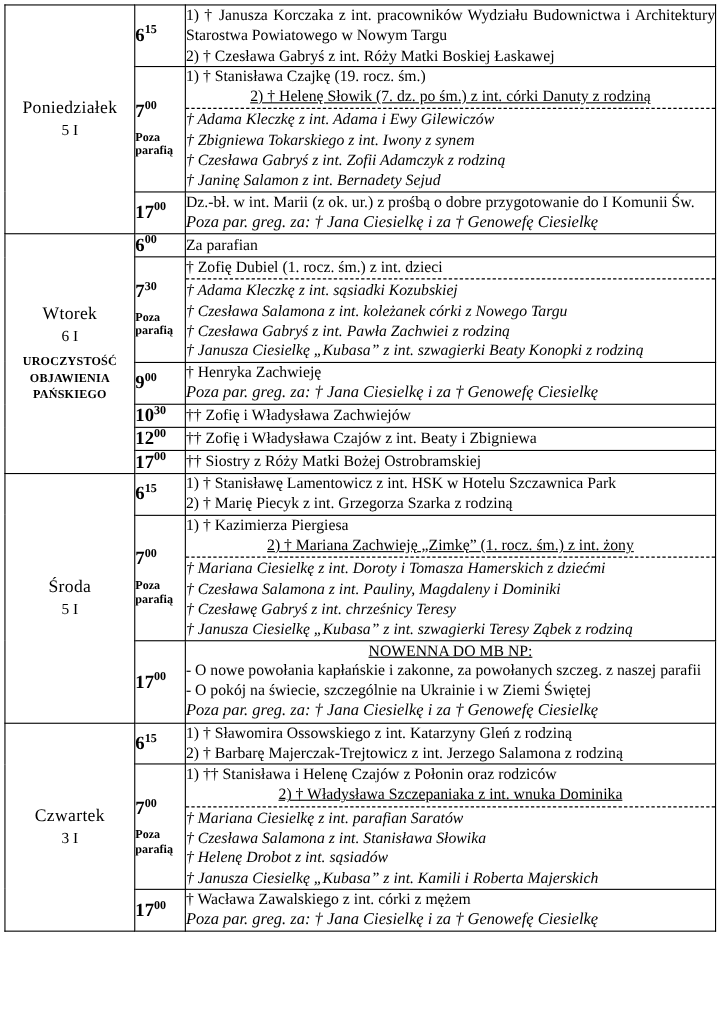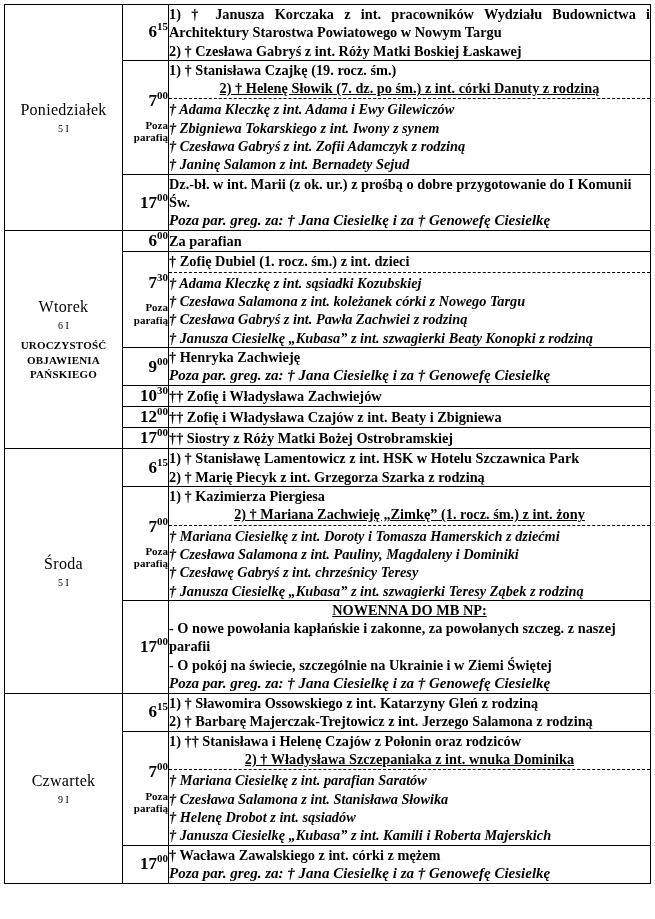--- a/index.html
+++ b/index.html
@@ -37,34 +37,34 @@
     text-align: center;
     padding: 4px 2px;
   }
   .day-name {
     font-family: "Liberation Serif", serif;
     font-weight: normal;
     font-size: 16px;
     letter-spacing: .3px;
   }
   .day-date {
-    font-size: 10px;
+    font-size: 14px;
     margin-top: 4px;
     font-variant: small-caps;
   }
   .day-note {
     margin-top: 7px;
     font-weight: bold;
     font-size: 11px;
     line-height: 1.35;
     letter-spacing: .2px;
     text-transform: uppercase;
   }
   .time-cell {
-    text-align: right;
+    text-align: left;
     font-weight: bold;
     font-size: 17px;
     padding: 4px 1px;
     white-space: nowrap;
   }
   .time-cell sup {
     font-size: 11px;
     vertical-align: super;
     line-height: 0;
   }
@@ -76,21 +76,20 @@
     margin-top: 8px;
   }
   .body-cell {
     padding: 3px 5px 3px 6px;
     font-size: 14.3px;
     line-height: 1.28;
   }
   .body-cell p {
     margin: 0;
     padding: 0;
-    font-weight: bold;
   }
   .ital {
     font-style: italic;
   }
   .underline {
     text-decoration: underline;
     text-align: center;
   }
   .dashed-sep {
     border-top: 1px dashed #000;
@@ -233,21 +232,21 @@
           <td class="body-cell">
             <p class="underline">NOWENNA DO MB NP:</p>
             <p>- O nowe powołania kapłańskie i zakonne, za powołanych szczeg. z naszej parafii</p>
             <p>- O pokój na świecie, szczególnie na Ukrainie i w Ziemi Świętej</p>
             <p class="greg">Poza par. greg. za: † Jana Ciesielkę i za † Genowefę Ciesielkę</p>
           </td>
         </tr>
         <tr>
           <td class="day-cell" rowspan="3">
             <div class="day-name">Czwartek</div>
-            <div class="day-date">9 I</div>
+            <div class="day-date">3 I</div>
           </td>
           <td class="time-cell"><span>6</span><sup>15</sup></td>
           <td class="body-cell">
             <p>1) † Sławomira Ossowskiego z int. Katarzyny Gleń z rodziną</p>
             <p>2) † Barbarę Majerczak-Trejtowicz z int. Jerzego Salamona z rodziną</p>
           </td>
         </tr>
         <tr>
           <td class="time-cell"><span>7</span><sup>00</sup><span class="poza">
               <div>Poza</div>

